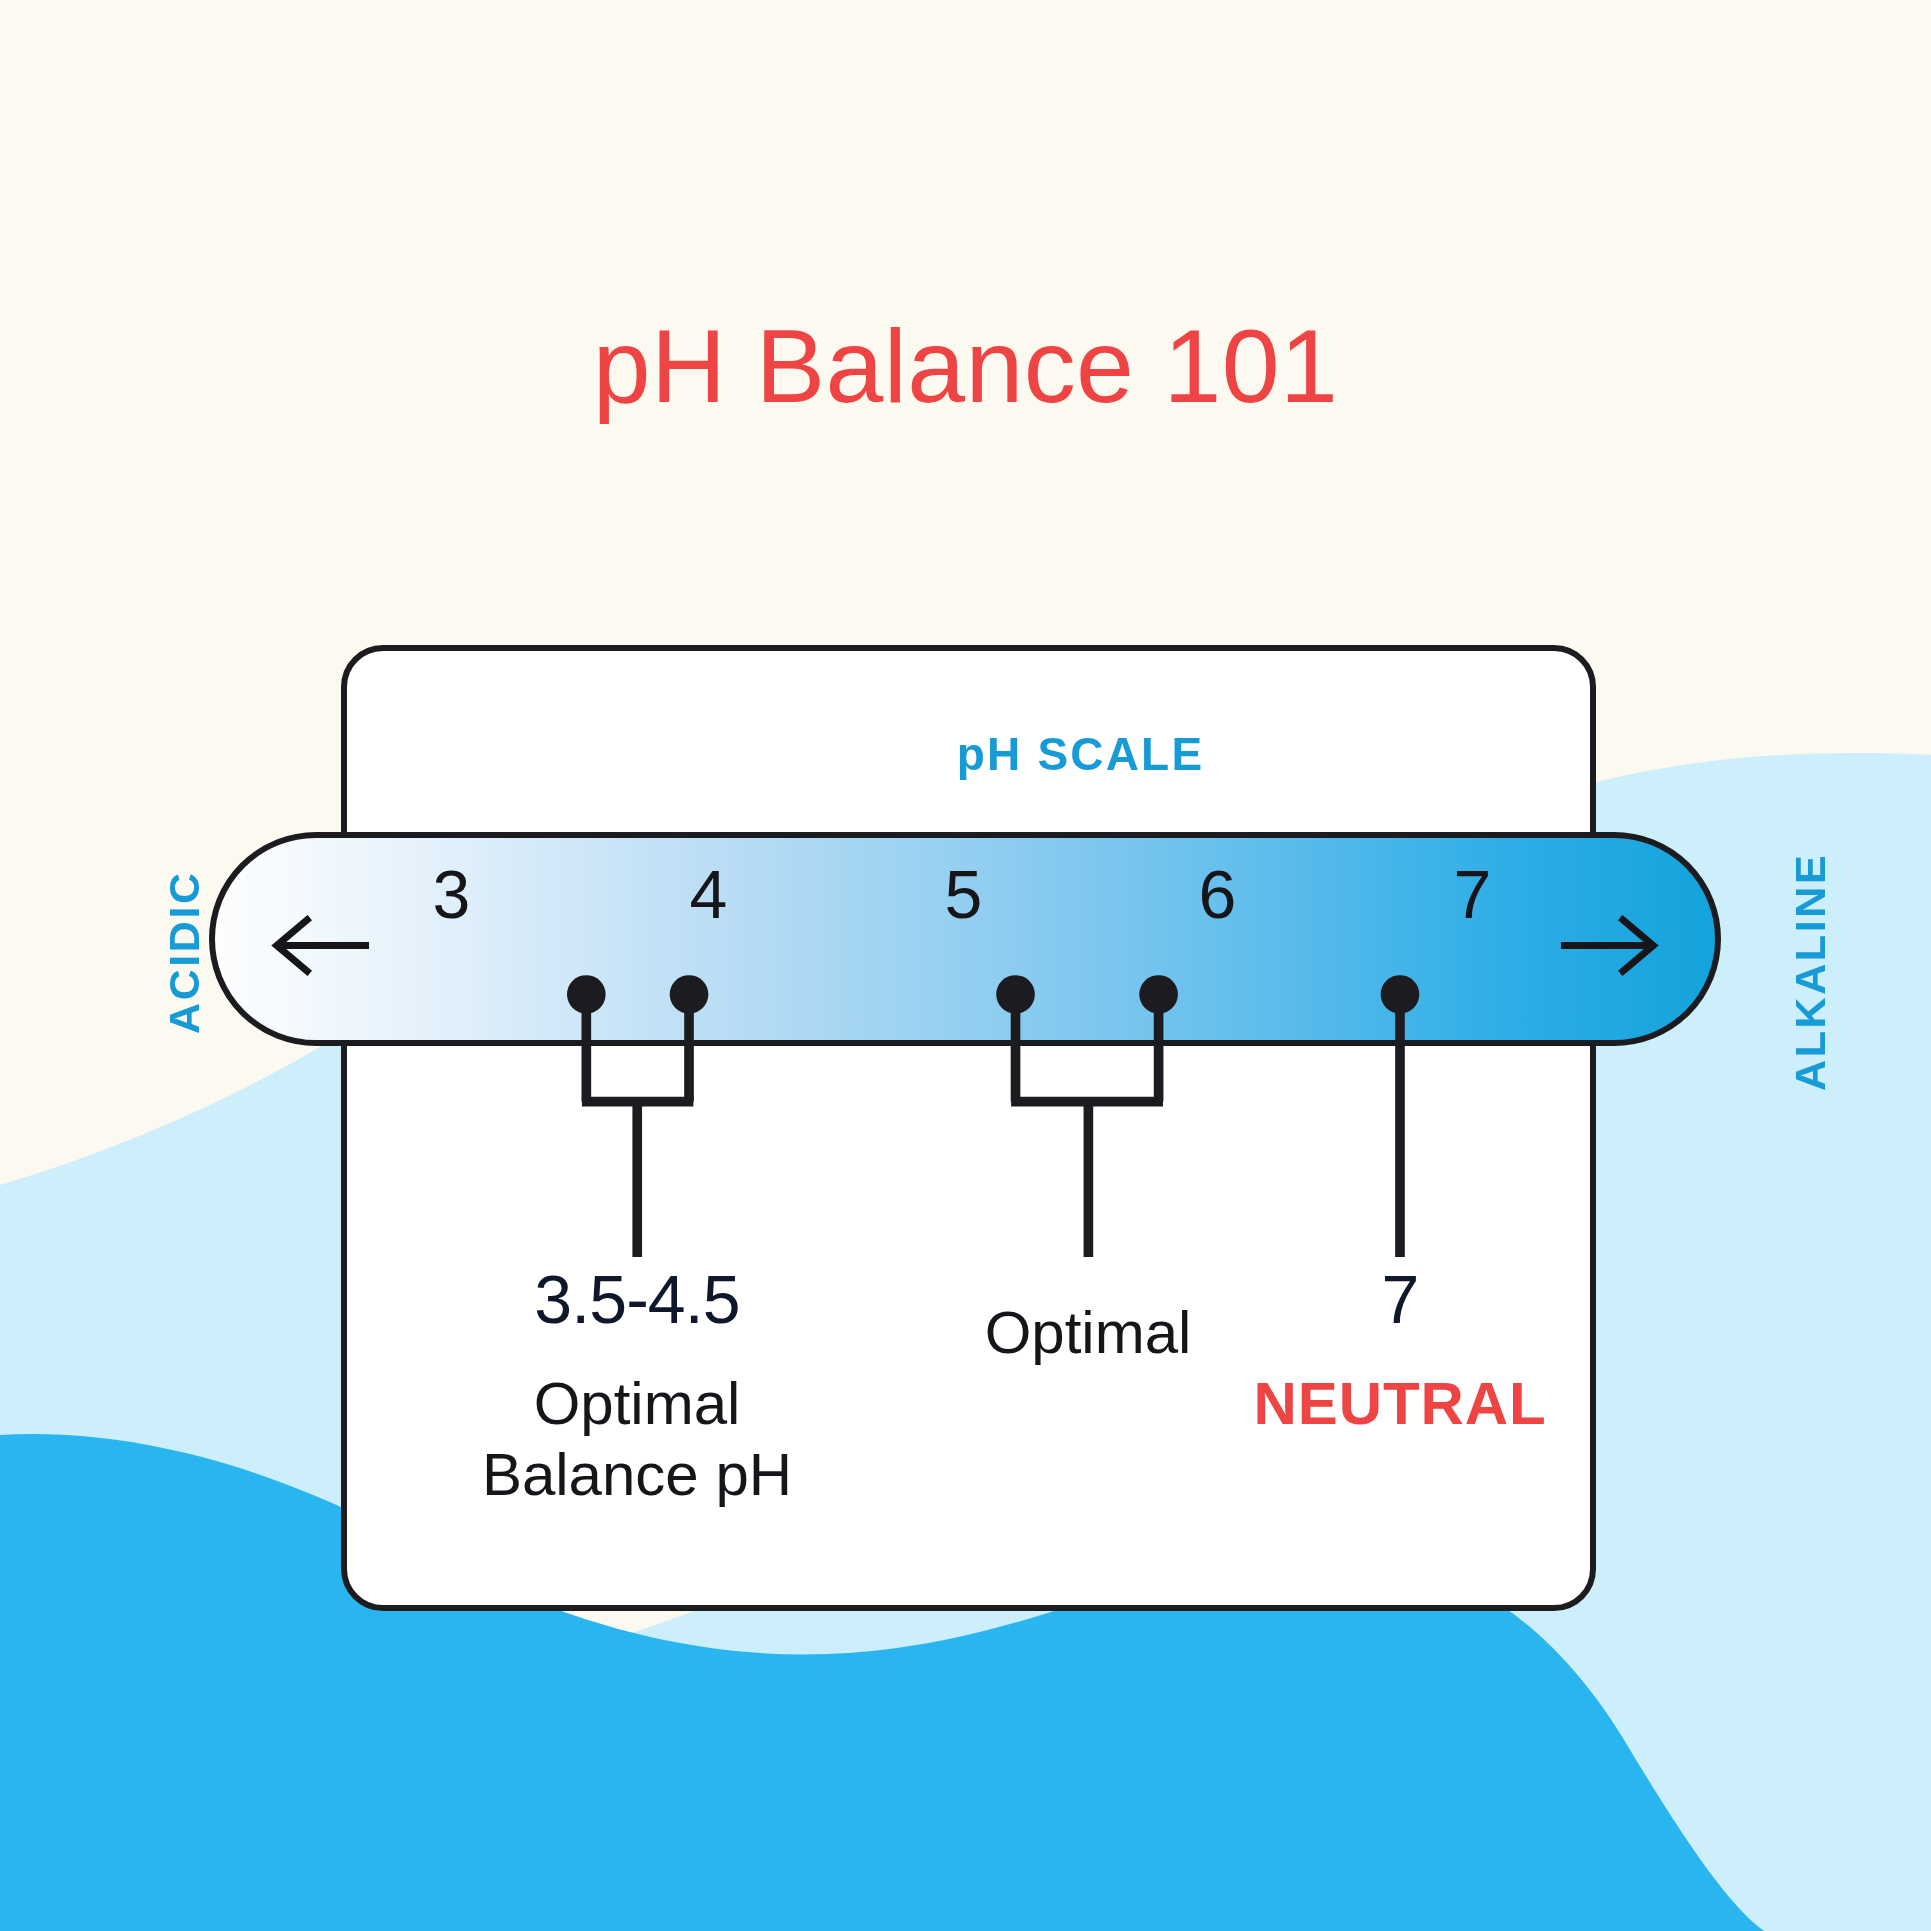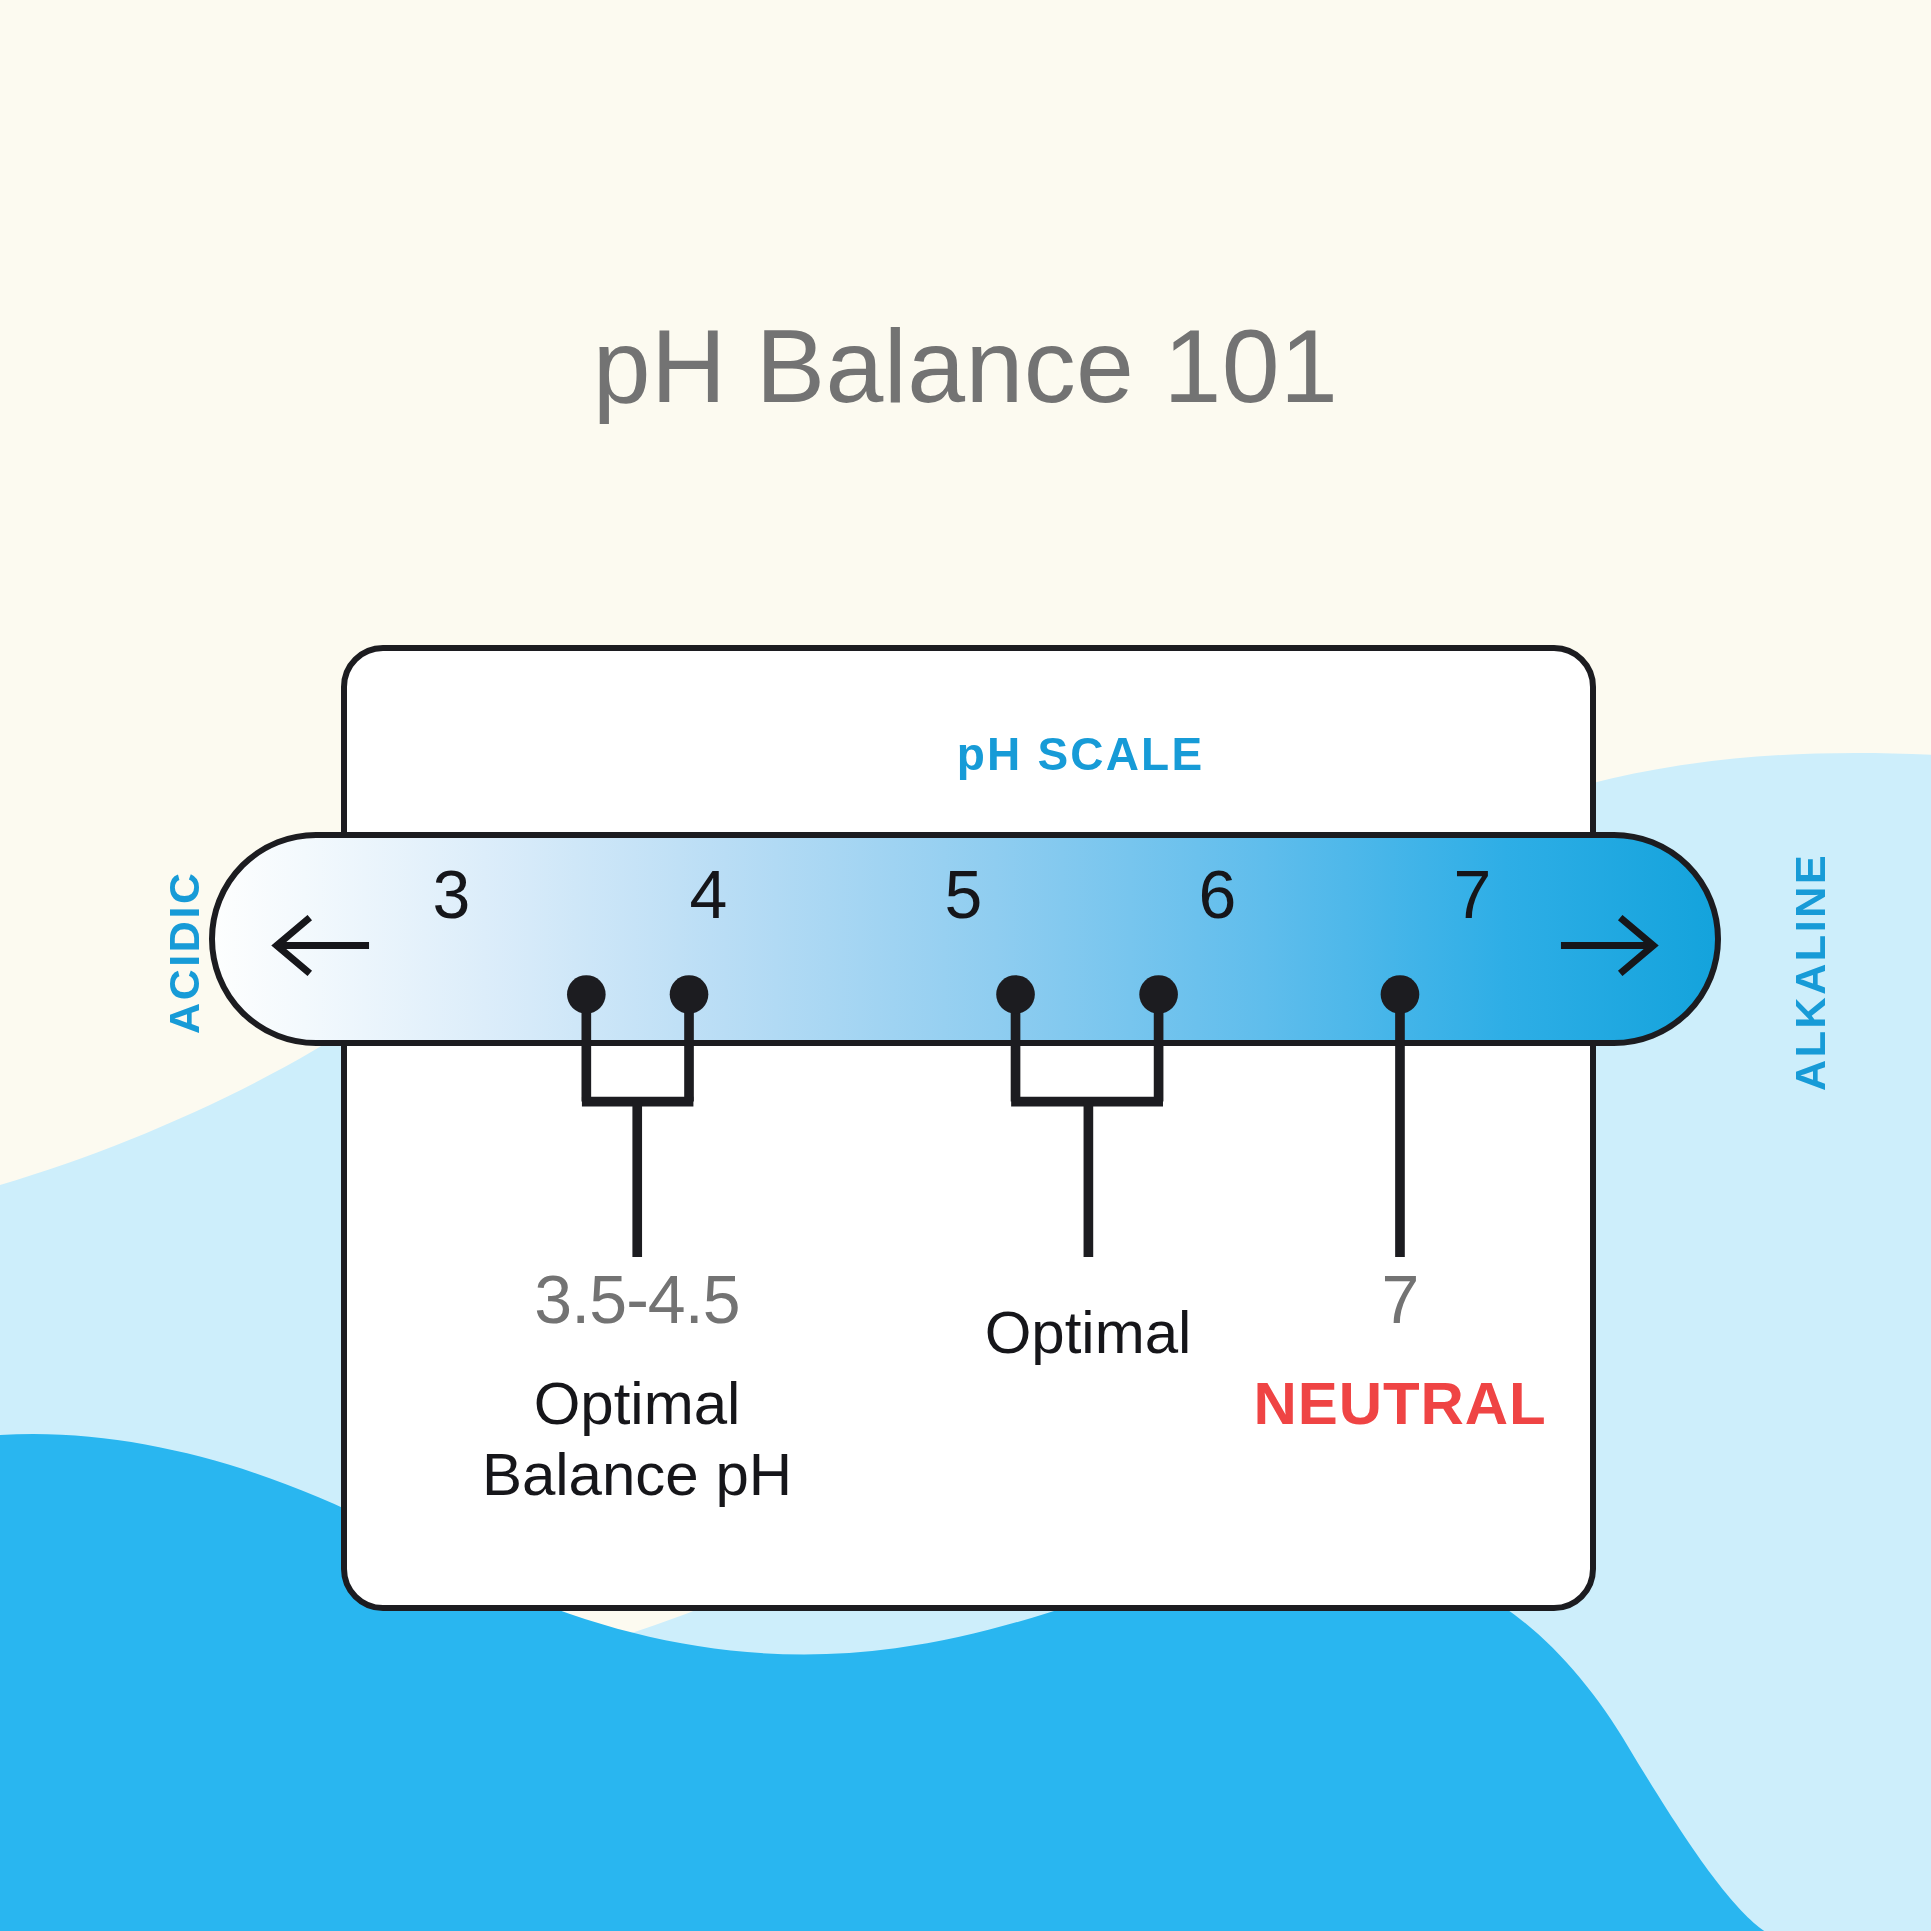--- a/index.html
+++ b/index.html
@@ -24,21 +24,21 @@
   #title {
     position: absolute;
     left: 0;
     top: 314px;
     width: 1931px;
     text-align: center;
     font-family: "Liberation Sans", sans-serif;
     font-size: 104px;
     font-weight: 300;
     letter-spacing: 0.4px;
-    color: #737373;
+    color: #ef4444;
     line-height: 1.0;
   }
   #card {
     position: absolute;
     left: 341px;
     top: 645px;
     width: 1255px;
     height: 966px;
     background: #ffffff;
     border: 6.1px solid #1c1c20;
@@ -123,21 +123,21 @@
   }
   .ann-block {
     position: absolute;
     text-align: center;
     width: 404px;
     margin-left: -202px;
   }
   .ann-range {
     font-size: 68px;
     font-weight: 300;
-    color: #737373;
+    color: #0f172a;
     line-height: 1.05;
     letter-spacing: -0.9px;
   }
   .ann-desc {
     margin-top: 34px;
     font-size: 60px;
     font-weight: 300;
     color: #16161a;
     line-height: 1.18;
   }

